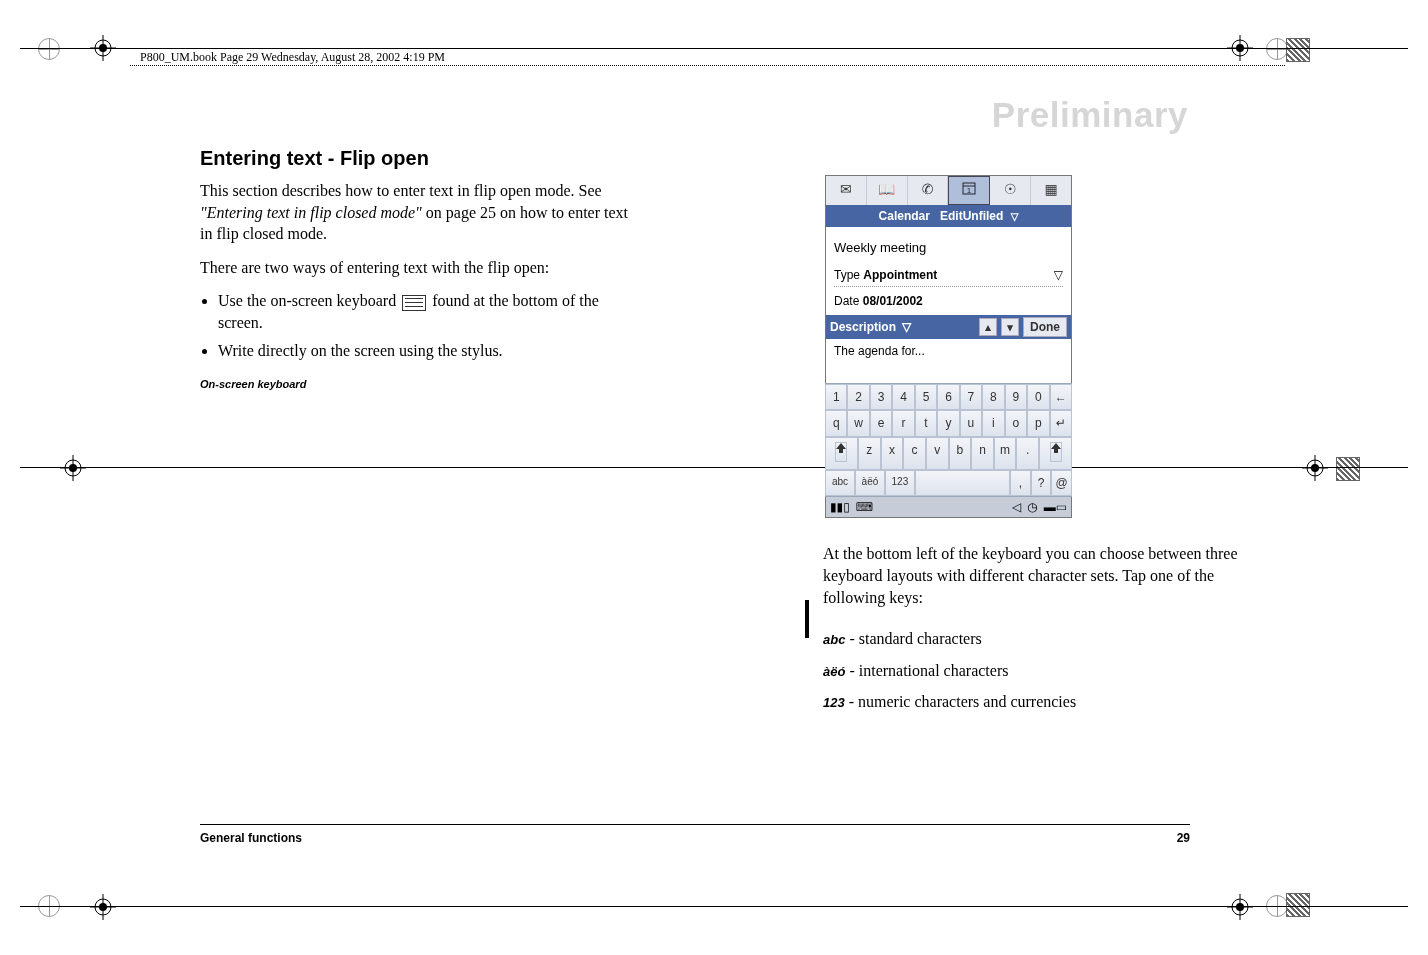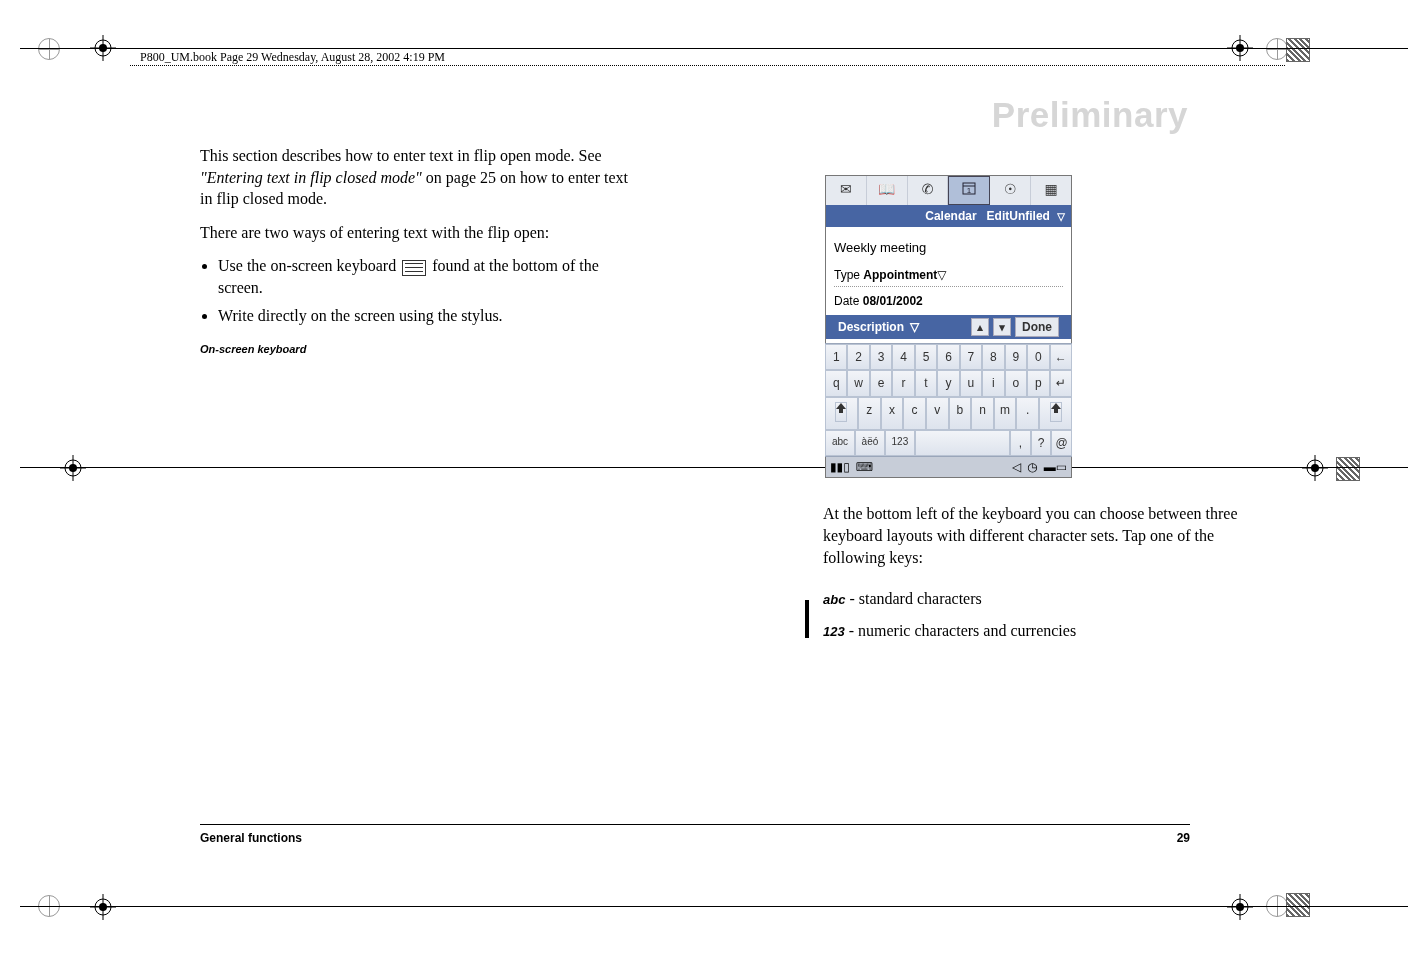--- a/index.html
+++ b/index.html
@@ -110,34 +110,34 @@
   .device .iconbar { display:flex; background:#e6eaf0; }
   .device .iconbar span {
     flex:1; text-align:center; padding:4px 0;
     border-right:1px solid #c7cdd8;
     font-size:14px; color:#333;
   }
   .device .iconbar span:last-child{border-right:none;}
   .device .iconbar span.active { background:#b0bfd9; border:1px solid #445; }
 
   .device .menubar {
-    display:flex; justify-content:flex-end; align-items:center;
+    display:flex; justify-content:center; align-items:center;
     background:#4765a3; color:#fff; font-weight:bold; padding:3px 6px;
   }
   .device .menubar .tri { font-size:10px; margin-left:4px; }
 
   .device .body { padding:6px 8px 4px; }
   .device .field-row { margin: 6px 0; font-size:12px; }
-  .device .dotted { border-bottom:1px dotted #999; padding-bottom:3px; display:flex; justify-content:flex-start; }
+  .device .dotted { border-bottom:1px dotted #999; padding-bottom:3px; display:flex; justify-content:space-between; }
   .device .bold { font-weight:bold; }
 
   .device .descbar {
     display:flex; align-items:center;
     background:#4765a3; color:#fff; font-weight:bold;
-    padding: 2px 12px; font-size:12px; margin: 6px -8px 0;
+    padding: 2px 4px; font-size:12px; margin: 6px -8px 0;
   }
   .device .descbar .spacer{flex:1;}
   .device .descbar .smallbox {
     background:#e6eaf0; color:#333; border:1px solid #aab;
     width:16px; height:16px; margin:0 2px; font-size:11px;
     display:flex; align-items:center; justify-content:center;
   }
   .device .descbar .donebtn {
     background:#e6eaf0; color:#333; border:1px solid #aab;
     padding:1px 6px; margin-left:2px;
@@ -248,20 +248,21 @@
 <div style="position:absolute;left:20px;right:20px;top:48px;border-top:1px solid #000;"></div>
 <div style="position:absolute;left:20px;right:20px;bottom:48px;border-top:1px solid #000;"></div>
 <div style="position:absolute;left:20px;right:20px;top:467px;border-top:1px solid #000;"></div>
 
 <div class="header-text">P800_UM.book  Page 29  Wednesday, August 28, 2002  4:19 PM</div>
 <div class="header-line"></div>
 
 <div class="watermark">Preliminary</div>
 
 <div class="col-left">
+  <h2>Entering text - Flip open</h2>
   <p>
     <span>This section describes how to enter text in flip open mode. See </span><span class="italic">"Entering text in flip closed mode"</span><span> on page 25 on how to enter text in flip closed mode.</span>
   </p>
   <p>There are two ways of entering text with the flip open:</p>
   <ul class="bullets">
     <li>
       <span>Use the on-screen keyboard </span><span class="kbd-icon-inline"></span><span> found at the bottom of the screen.</span>
     </li>
     <li>Write directly on the screen using the stylus.</li>
   </ul>
@@ -306,20 +307,21 @@
       </div>
 
       <div class="descbar">
         <span>Description</span>
         <span style="margin-left:6px;">▽</span>
         <span class="spacer"></span>
         <span class="smallbox">▴</span>
         <span class="smallbox">▾</span>
         <span class="donebtn">Done</span>
       </div>
+      <div class="textarea">The agenda for...</div>
     </div>
 
     <div class="keyboard">
       <div class="kbrow">
         <span>1</span>
         <span>2</span>
         <span>3</span>
         <span>4</span>
         <span>5</span>
         <span>6</span>
@@ -375,20 +377,21 @@
         <span>◷</span>
         <span>▬▭</span>
       </div>
     </div>
   </div>
 
   <p>At the bottom left of the keyboard you can choose between three keyboard layouts with different character sets. Tap one of the following keys:</p>
 
   <div class="layout-items">
     <div><span class="key">abc</span><span> - standard characters</span></div>
+    <div><span class="key">àëó</span><span> - international characters</span></div>
     <div><span class="key">123</span><span> - numeric characters and currencies</span></div>
   </div>
 </div>
 
 <div class="rev-bar"></div>
 
 <div class="footer-sec">
   <span>General functions</span>
   <span>29</span>
 </div>

